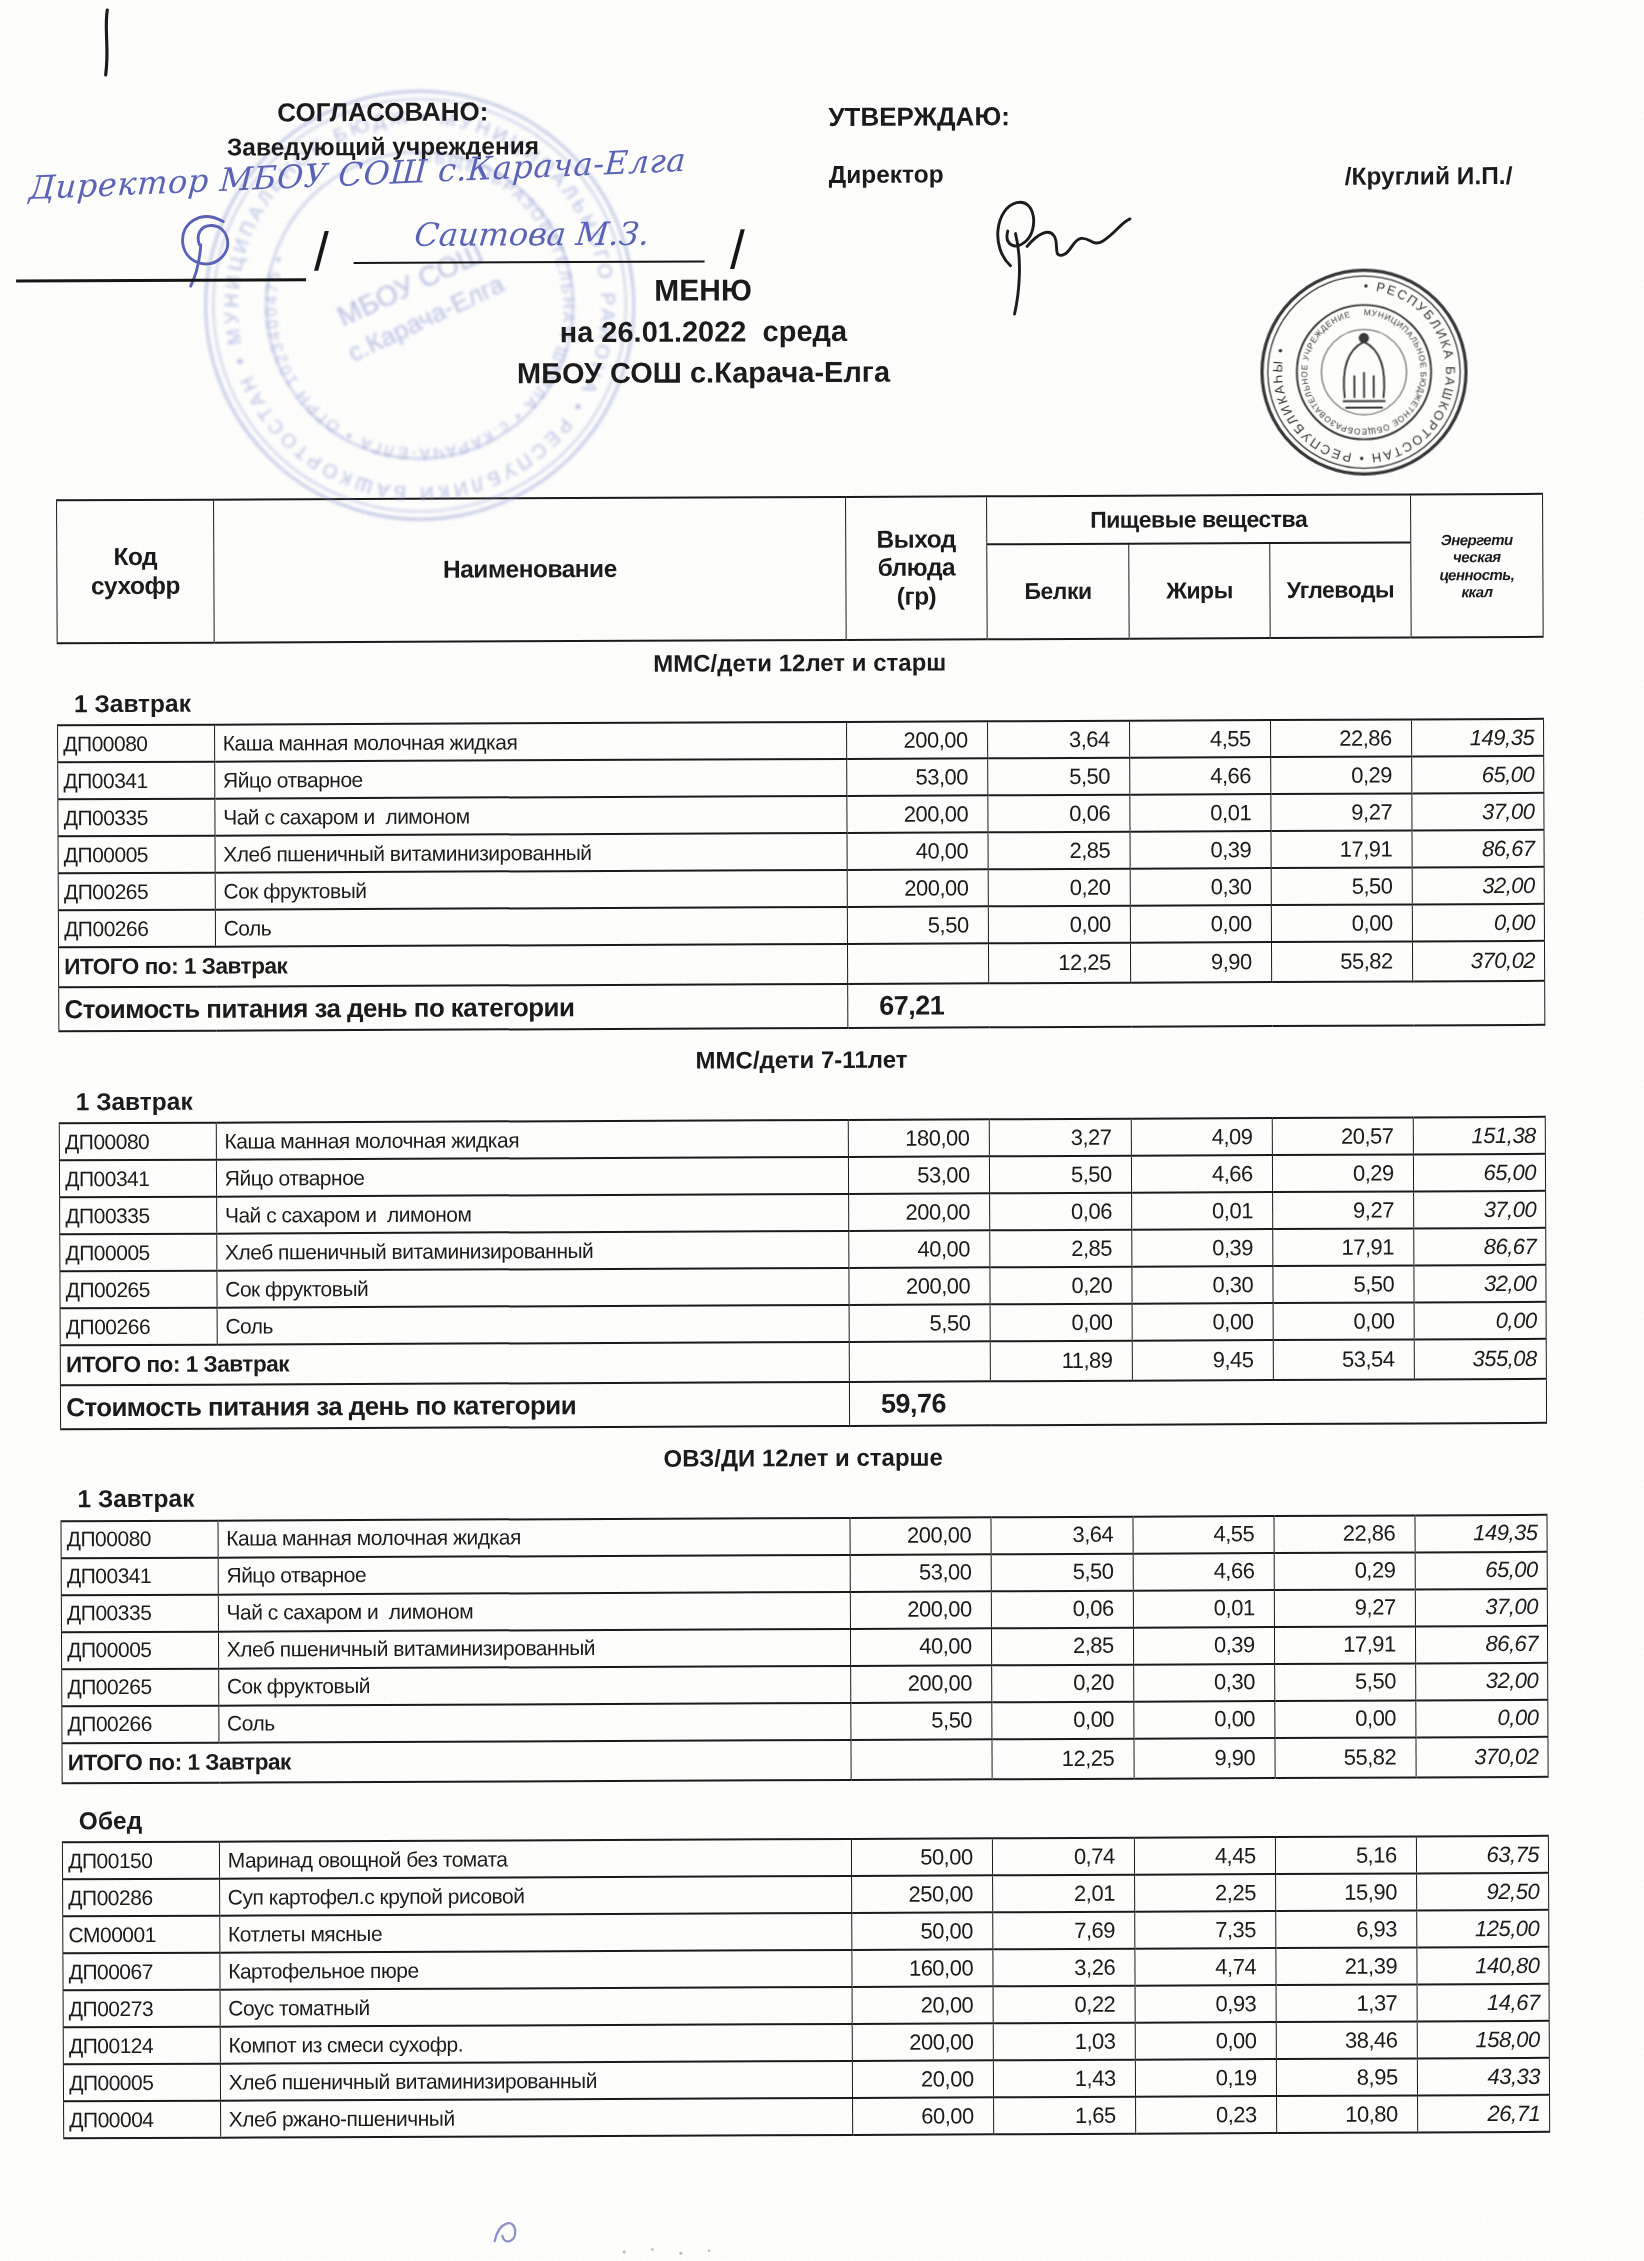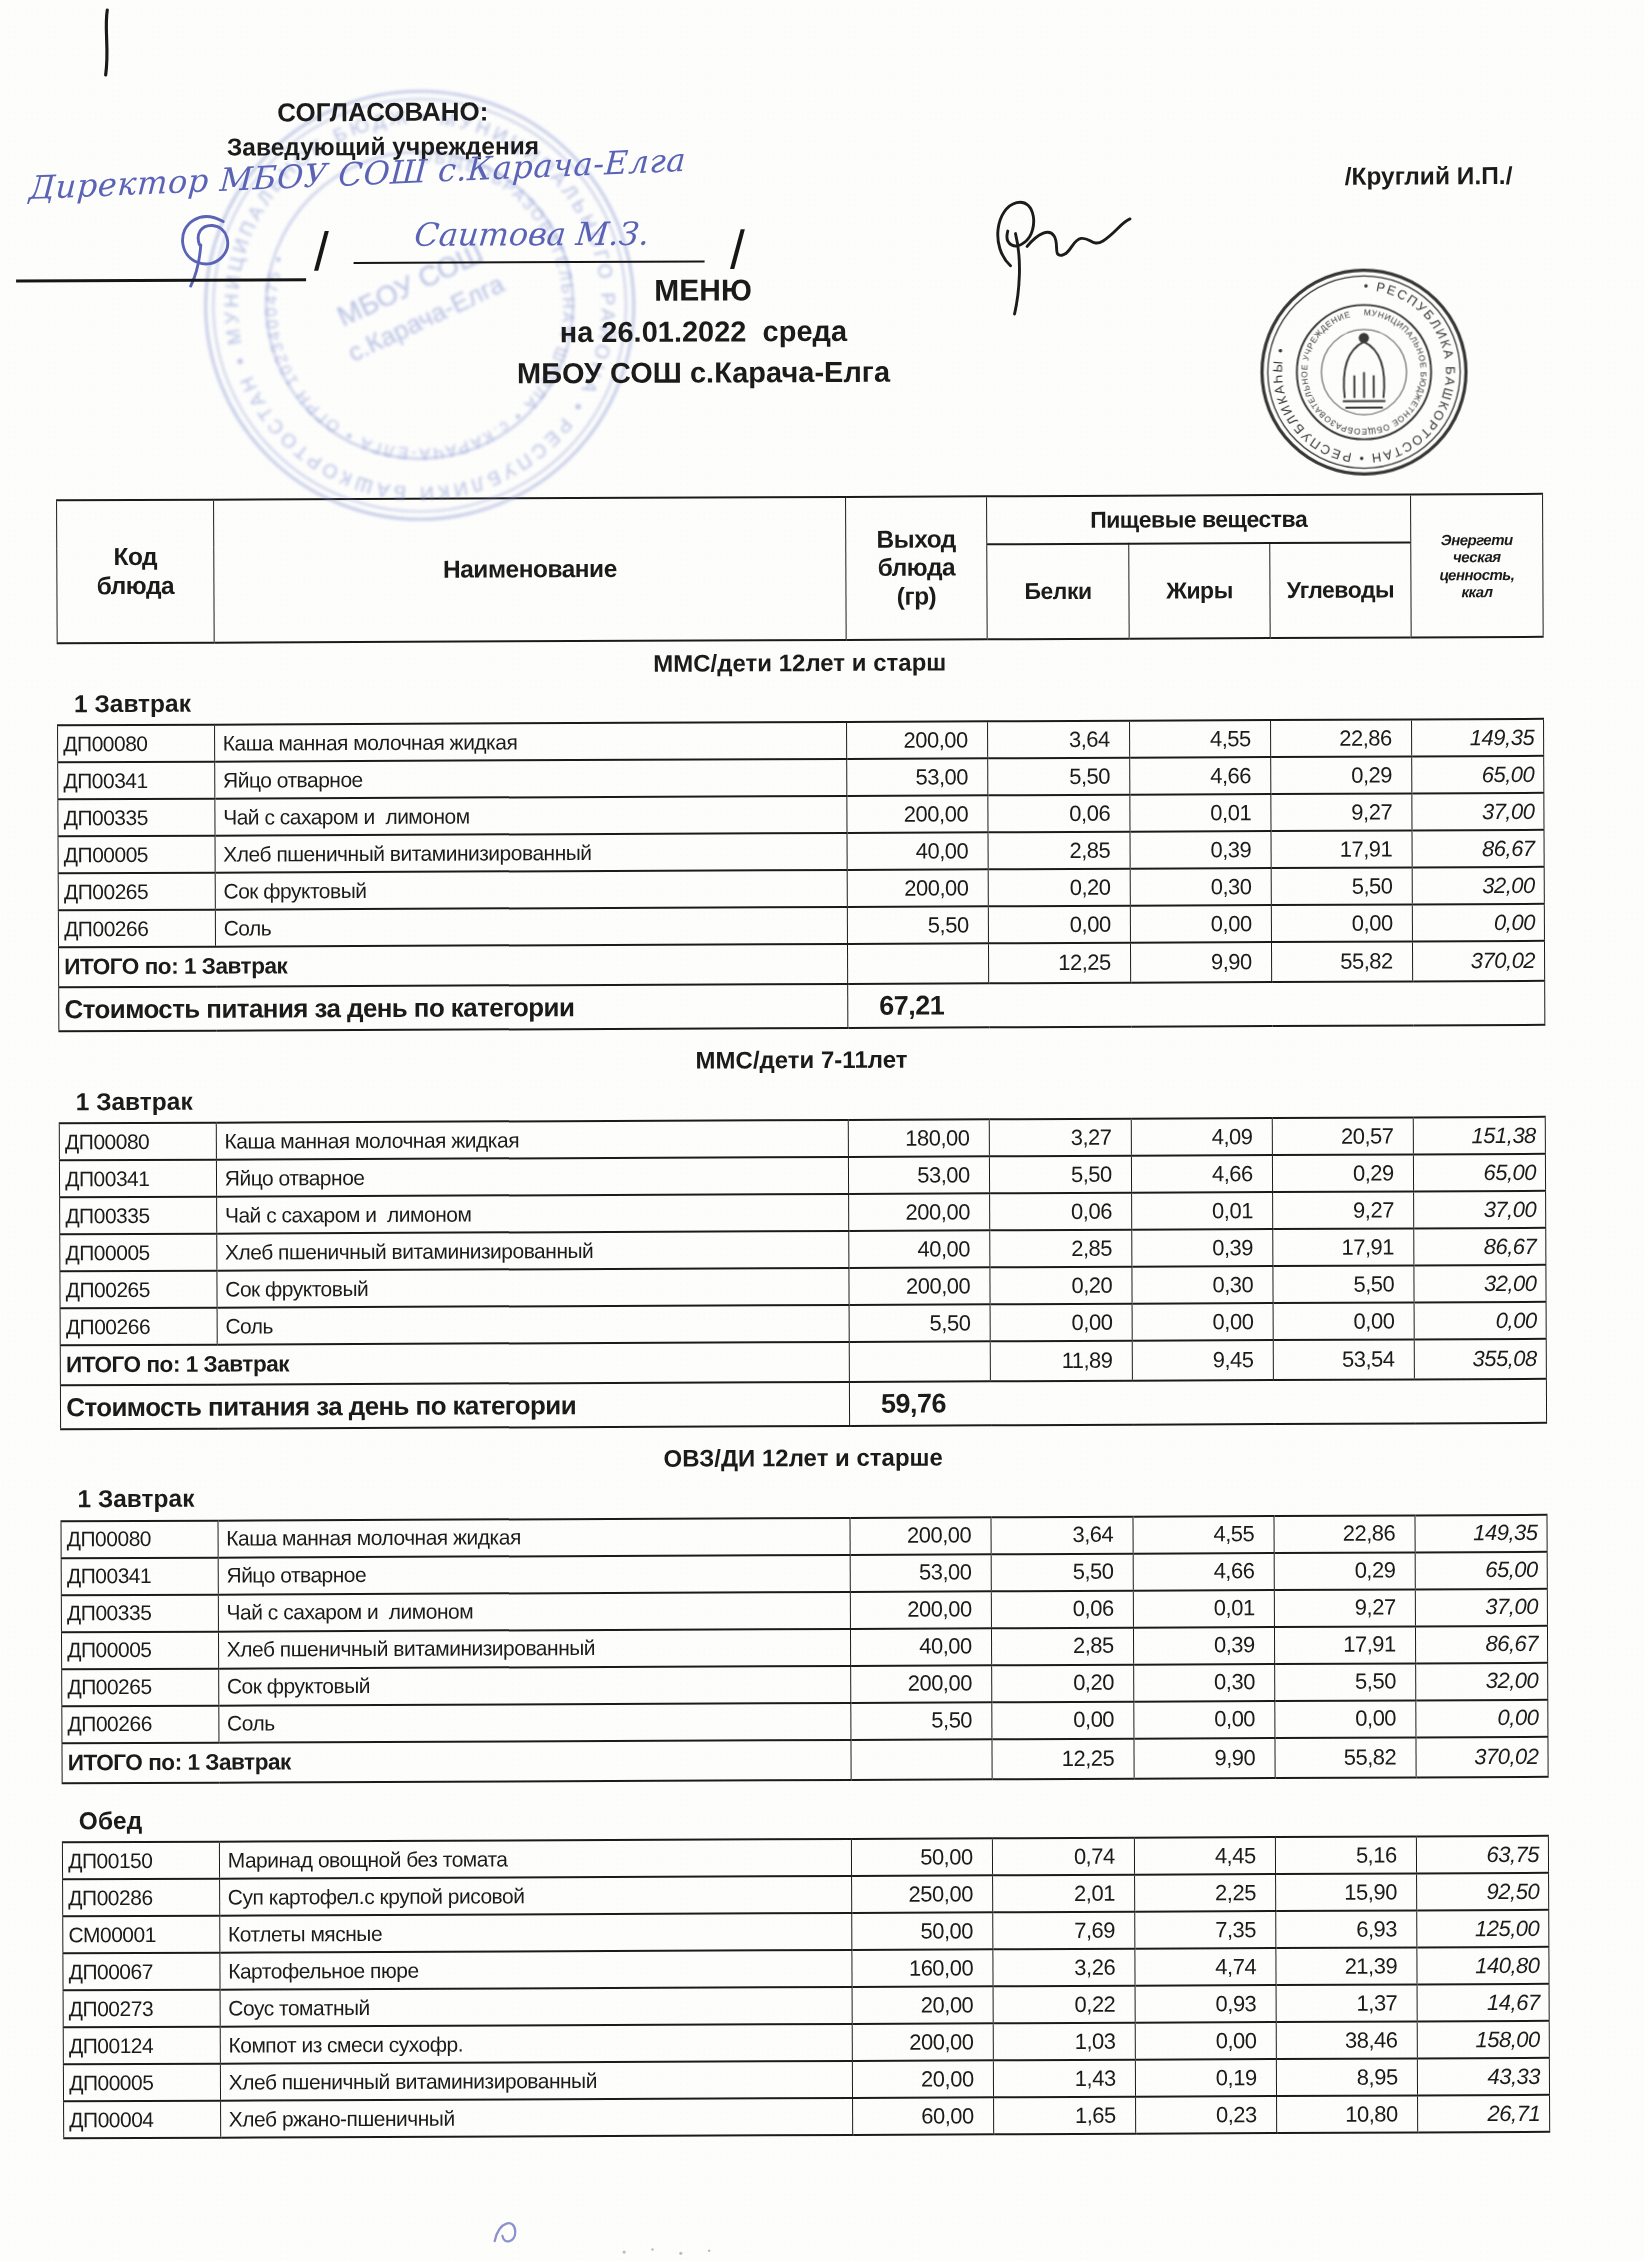--- a/index.html
+++ b/index.html
@@ -129,20 +129,24 @@
         </g>
       </svg>
 
       <div class="sig-row" data-name="signature-line-row">
         <span class="sig-underline1" data-name="signature-underline"></span>
         <span class="sig-slash slash1" data-name="slash-separator">/</span>
         <span class="sig-name" data-name="handwritten-name">Саитова М.З.</span>
         <span class="sig-slash slash2" data-name="slash-separator">/</span>
       </div>
 
+      <div class="approve-block" data-name="approval-right-block">
+        <div class="approve-title" data-name="approval-right-title">УТВЕРЖДАЮ:</div>
+        <div class="approve-subtitle" data-name="approval-right-subtitle">Директор</div>
+      </div>
 
       <svg class="sig-right" data-name="director-signature-icon" width="193" height="161" viewBox="0 0 300 250">
         <g stroke="#1c1c1c" stroke-width="4.5" fill="none" stroke-linecap="round">
           <path d="M52,150 C20,120 30,60 62,52 C92,45 96,95 76,112 C60,126 42,118 48,96"></path>
           <path d="M60,100 C70,140 66,190 58,225"></path>
           <path d="M78,120 C95,100 112,92 120,104 C128,116 118,136 132,134 C146,132 148,110 162,108 C176,106 180,122 196,112 C216,99 224,84 238,78"></path>
         </g>
       </svg>
 
       <div class="approver-name" data-name="approver-name">/Круглий И.П./</div>
@@ -188,21 +192,21 @@
           <col style="width:632px">
           <col style="width:141px">
         <col style="width:142px">
           <col style="width:141px">
           <col style="width:141px">
           <col style="width:132px">
       </colgroup>
       <tbody>
         <tr>
           <td rowspan="2" class="hc-main" data-name="col-header-code">Код
-блюда</td>
+сухофр</td>
           <td rowspan="2" class="hc-main" data-name="col-header-name">Наименование</td>
           <td rowspan="2" class="hc-main" data-name="col-header-output">Выход
 блюда
 (гр)</td>
           <td colspan="3" class="hc-group" data-name="col-header-nutrients-group">Пищевые вещества</td>
           <td rowspan="2" class="hc-energy" data-name="col-header-energy">Энергети
 ческая
 ценность,
 ккал</td>
         </tr>

